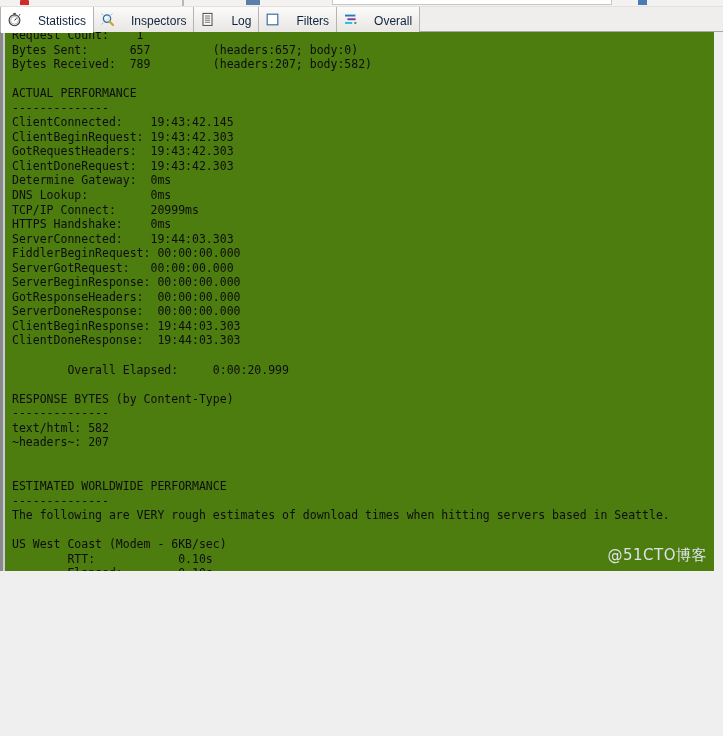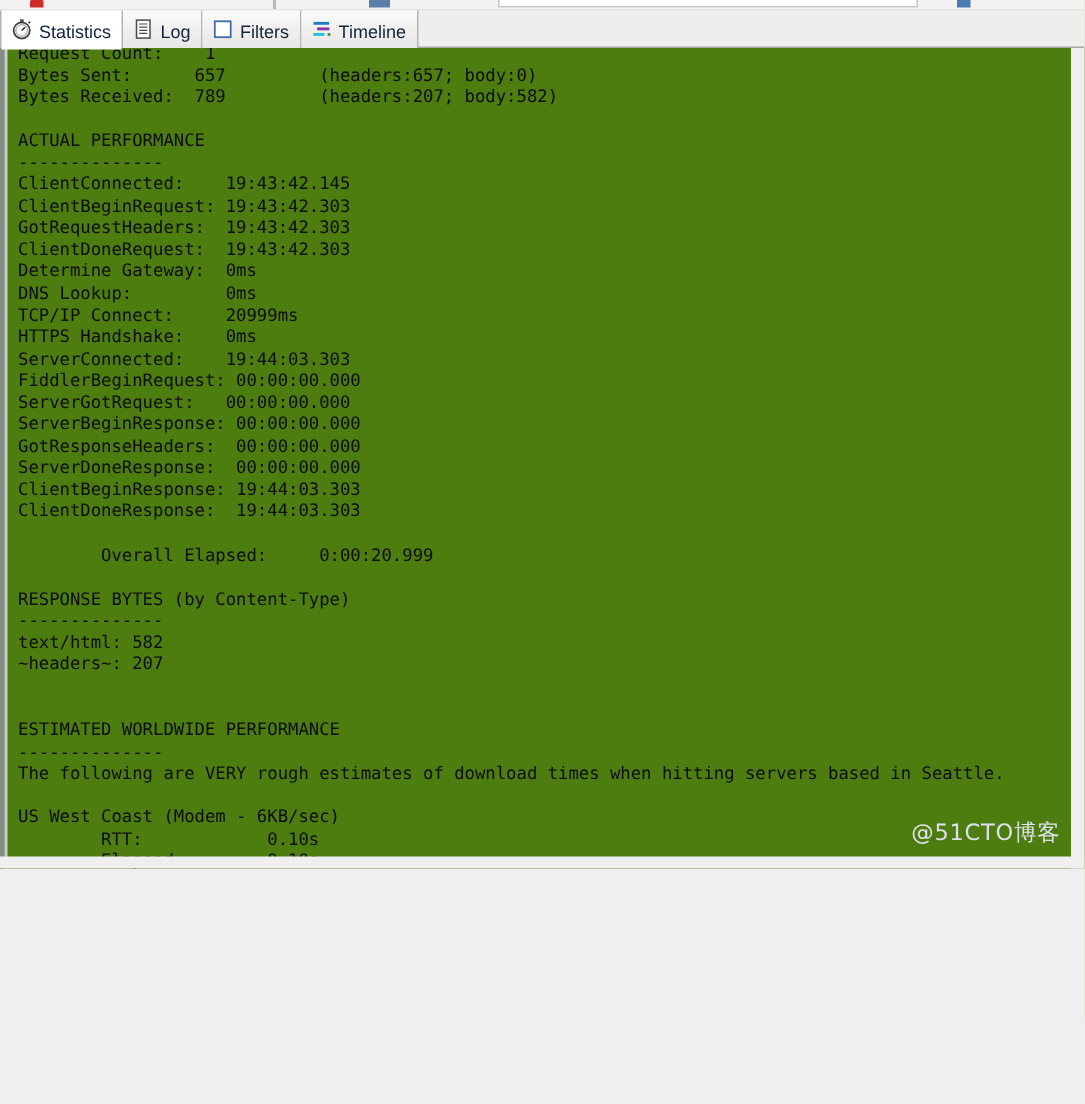--- a/index.html
+++ b/index.html
@@ -83,21 +83,21 @@
   .tabs {
     display: flex;
     align-items: stretch;
     height: 25px;
     position: relative;
     z-index: 2;
   }
   .tab {
     display: flex;
     align-items: center;
-    gap: 4px;
+    gap: 16px;
     padding: 0 7px 0 6px;
     height: 25px;
     box-sizing: border-box;
     font-size: 12px;
     color: #10243d;
     background: linear-gradient(to bottom, #fbfbfa 0%, #f0efed 55%, #e8e7e4 100%);
     border-right: 1px solid #b5b4b2;
     white-space: nowrap;
     cursor: default;
   }
@@ -203,20 +203,35 @@
             <circle cx="7.5" cy="8.3" r="5.4" fill="#f4f4f2" stroke="#3a3a3a" stroke-width="1.1"></circle>
             <circle cx="7.5" cy="8.3" r="3.9" fill="#ffffff" stroke="#8a8a8a" stroke-width="0.6"></circle>
             <line x1="7.5" y1="8.3" x2="9.7" y2="6.2" stroke="#222" stroke-width="1"></line>
             <rect x="6.3" y="0.9" width="2.5" height="1.8" fill="#4a4a4a"></rect>
             <line x1="12.0" y1="3.4" x2="13.1" y2="2.4" stroke="#4a4a4a" stroke-width="1.2"></line>
           </svg>
         </span>
         <span class="tab-label">Statistics</span>
       </div>
 
+      <div class="tab">
+        <span class="tab-icon">
+          <svg width="15" height="15" viewBox="0 0 15 15">
+            <g stroke="#9aa3ab" stroke-width="0.8">
+              <line x1="1.5" y1="1.5" x2="3.2" y2="3.2"></line>
+              <line x1="12.5" y1="1.5" x2="10.8" y2="3.2"></line>
+              <line x1="1.5" y1="12.5" x2="3.2" y2="10.8"></line>
+            </g>
+            <circle cx="7" cy="6.6" r="3.7" fill="#d8ecf7" stroke="#2f6f9e" stroke-width="1.2"></circle>
+            <circle cx="6.2" cy="5.6" r="1.4" fill="#ffffff" opacity="0.85"></circle>
+            <line x1="9.6" y1="9.4" x2="13" y2="13" stroke="#c8a33a" stroke-width="2.2" stroke-linecap="round"></line>
+          </svg>
+        </span>
+        <span class="tab-label">Inspectors</span>
+      </div>
 
 
 
       <div class="tab">
         <span class="tab-icon">
           <svg width="15" height="15" viewBox="0 0 15 15">
             <rect x="3.0" y="1.4" width="9.0" height="12.0" fill="#fdfdfd" stroke="#4a4a4a" stroke-width="1"></rect>
             <g stroke="#4a4a4a" stroke-width="0.8">
               <line x1="4.8" y1="4.0" x2="10.2" y2="4.0"></line>
               <line x1="4.8" y1="6.1" x2="10.2" y2="6.1"></line>
@@ -239,21 +254,21 @@
 
       <div class="tab">
         <span class="tab-icon">
           <svg width="15" height="15" viewBox="0 0 15 15">
             <rect x="2.0" y="2.6" width="10.4" height="1.9" fill="#1a7fbf"></rect>
             <rect x="4.4" y="6.3" width="8.2" height="1.9" fill="#8a2fae"></rect>
             <rect x="2.0" y="10.0" width="7.2" height="1.9" fill="#17c6d4"></rect>
             <rect x="11.4" y="10.0" width="1.9" height="1.9" fill="#2e9b3a"></rect>
           </svg>
         </span>
-        <span class="tab-label">Timeline</span>
+        <span class="tab-label">Overall</span>
       </div>
 
     </div>
   </div>
 
   <div class="content-pane">
     <div class="left-rail"></div>
     <div class="left-rail2"></div>
 
     <div class="stats-text"><span>Request Count:    1

